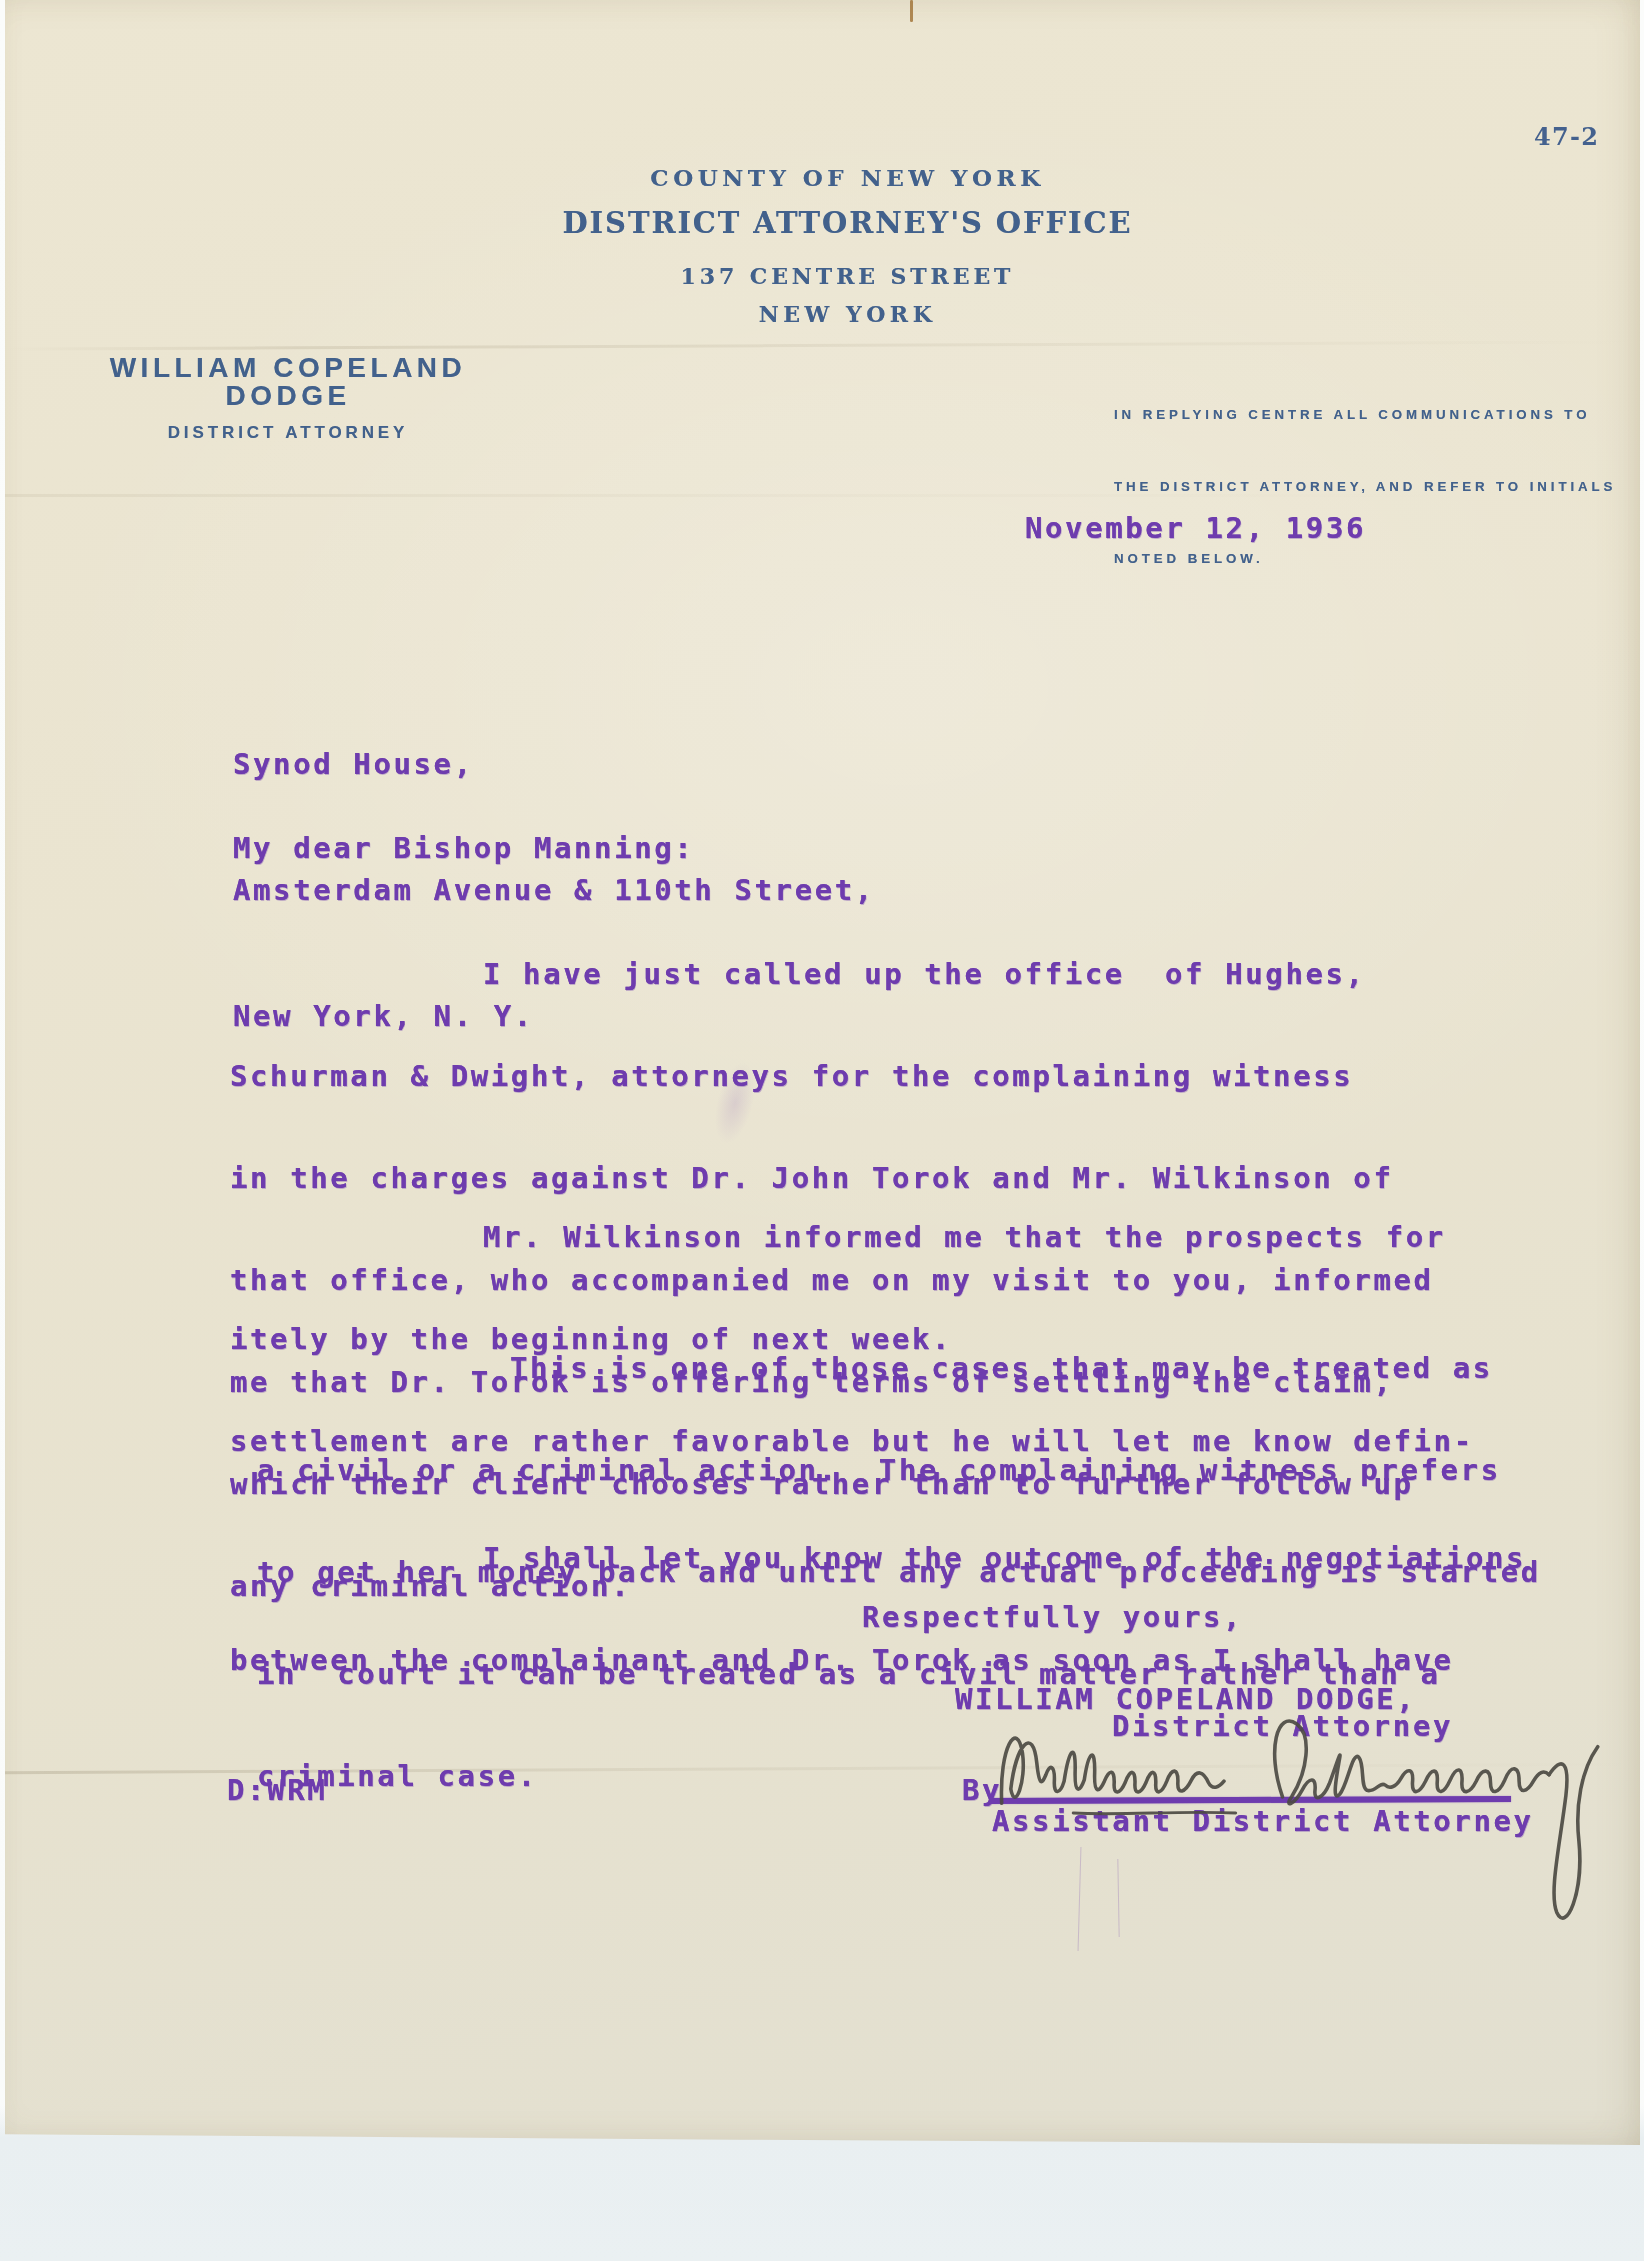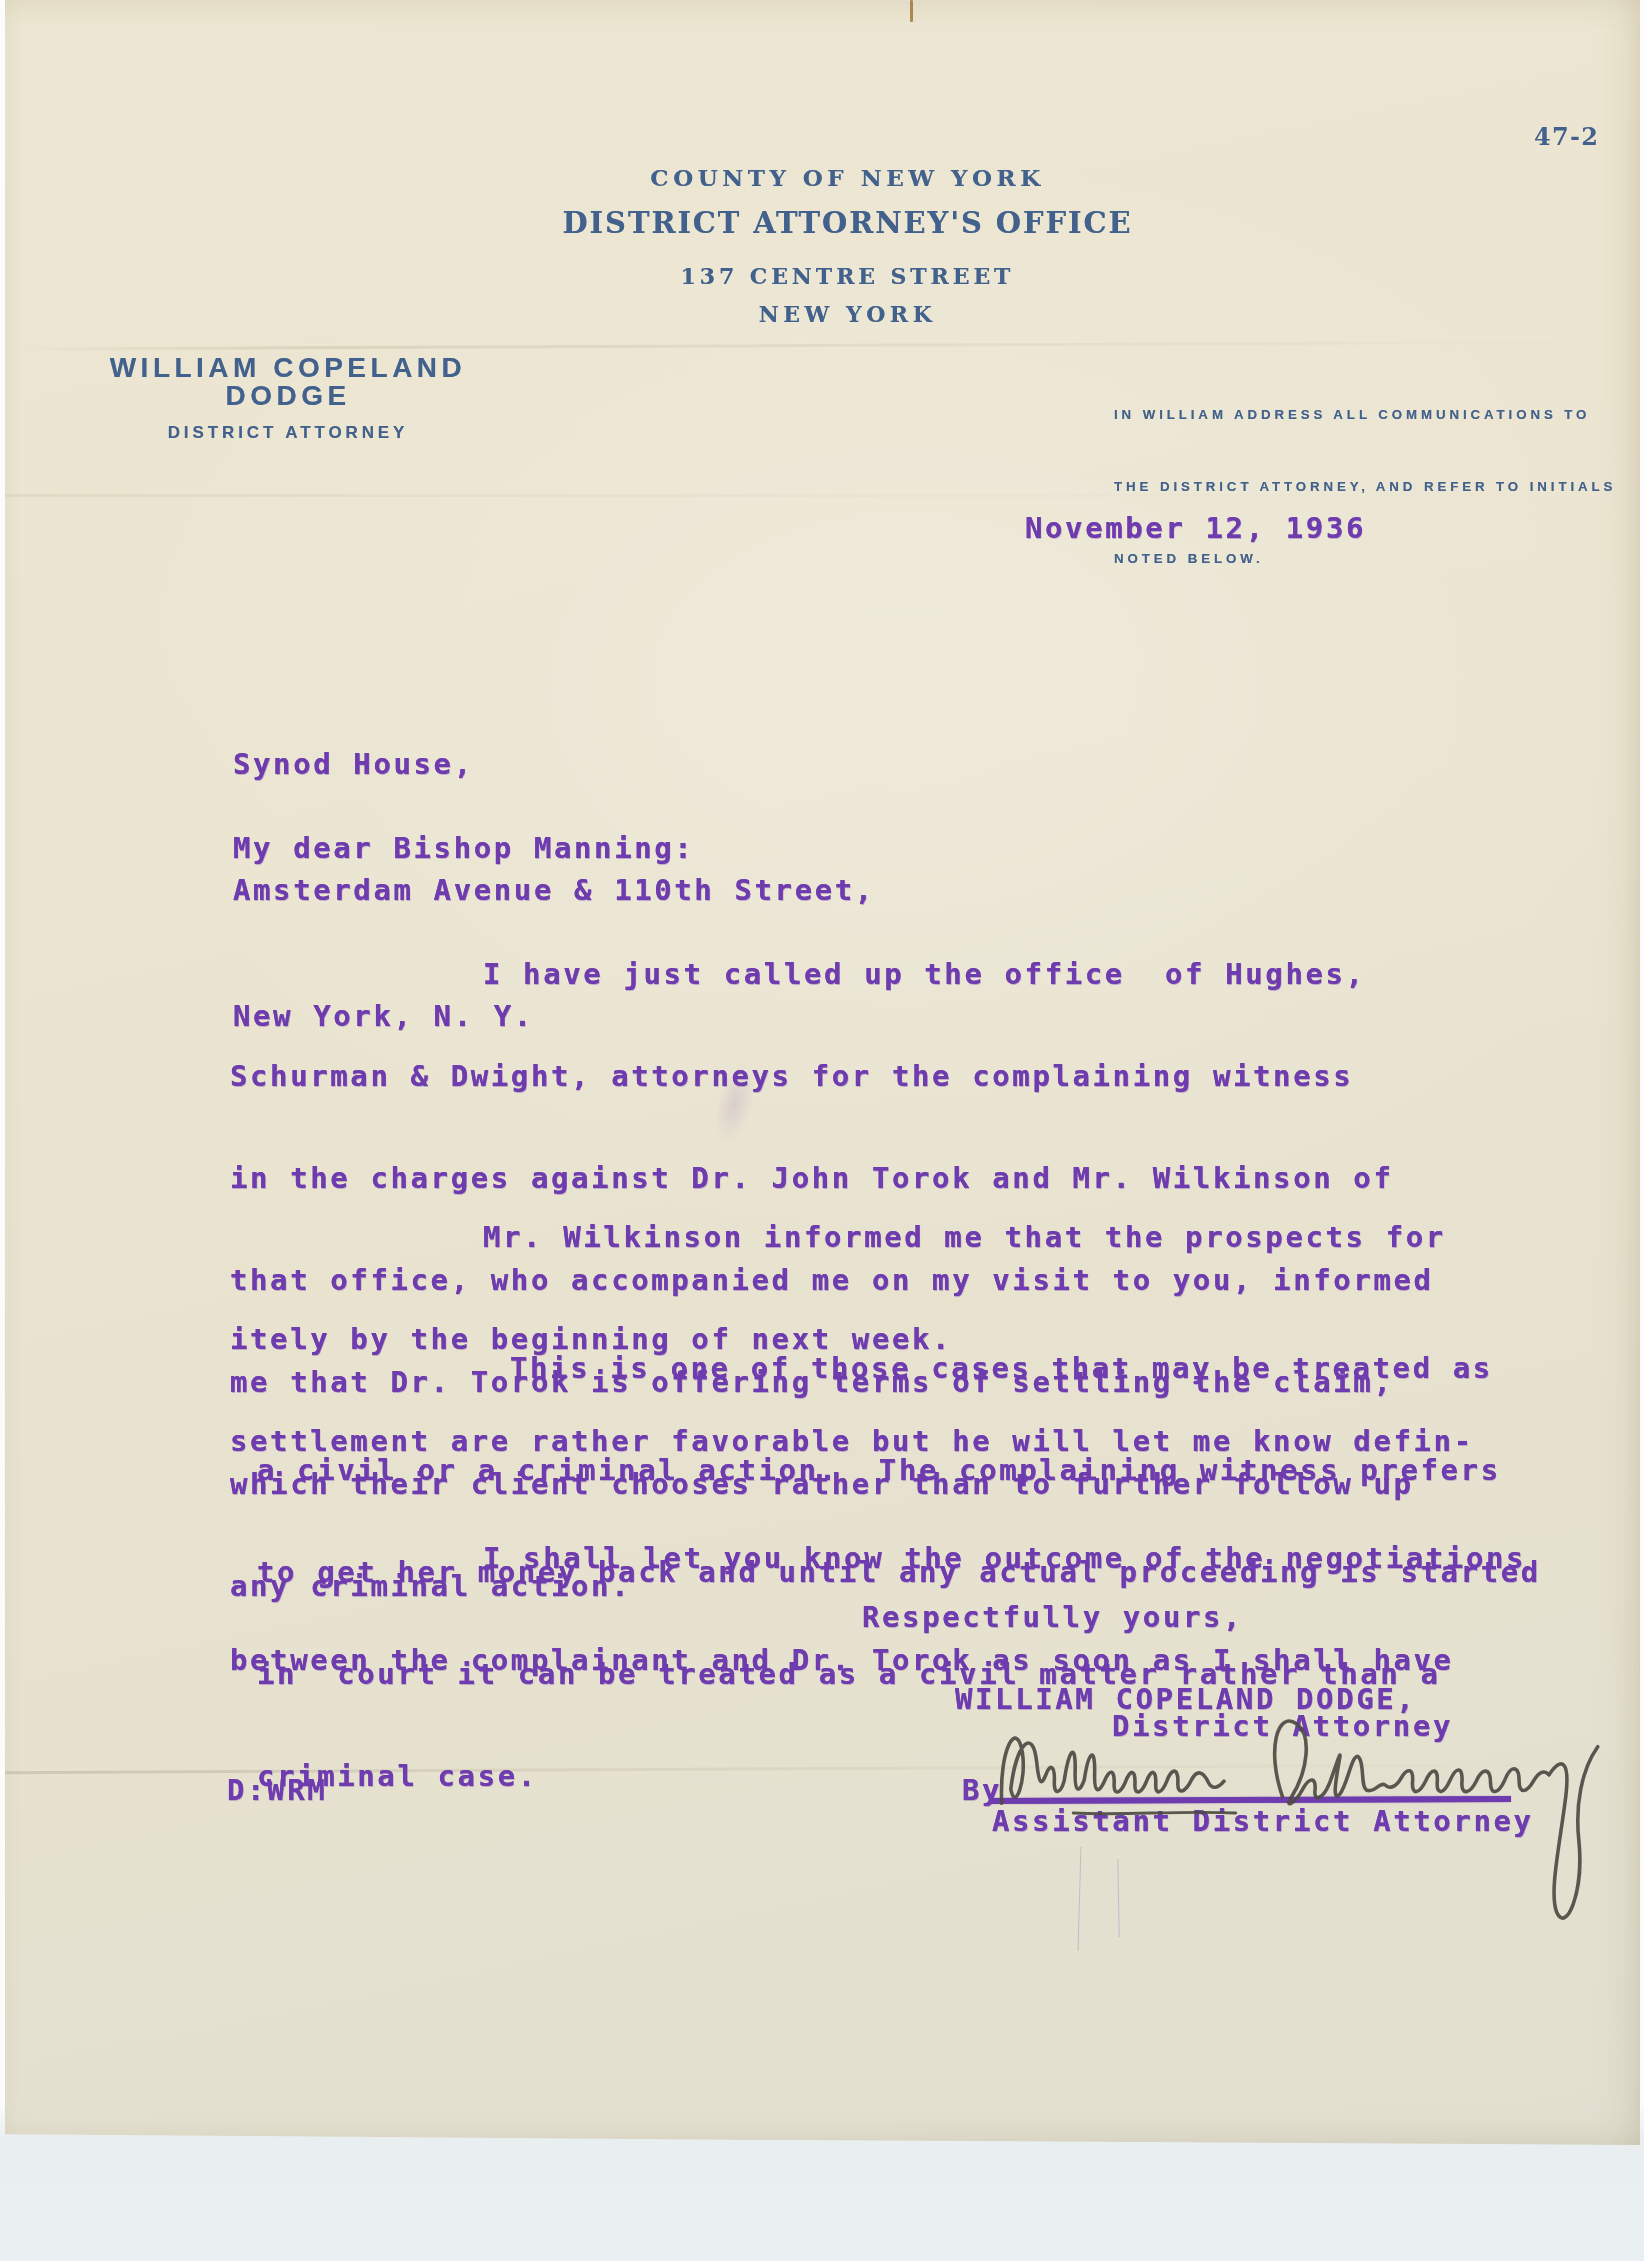--- a/index.html
+++ b/index.html
@@ -57,21 +57,21 @@
   <div class="lh-serif lh-office">DISTRICT ATTORNEY'S OFFICE</div>
   <div class="lh-serif lh-street">137 CENTRE STREET</div>
   <div class="lh-serif lh-city">NEW YORK</div>
 
   <div class="official">
     <div class="nm">WILLIAM COPELAND DODGE</div>
     <div class="tt">DISTRICT ATTORNEY</div>
   </div>
 
   <div class="replynote">
-    <div>IN WILLIAM ADDRESS ALL COMMUNICATIONS TO</div>
+    <div>IN REPLYING CENTRE ALL COMMUNICATIONS TO</div>
     <div>THE DISTRICT ATTORNEY, AND REFER TO INITIALS</div>
     <div>NOTED BELOW.</div>
   </div>
 
   <div class="crease crease1"></div>
   <div class="crease crease2"></div>
   <div class="crease crease3"></div>
   <div class="fleck"></div>
   <div class="smudge"></div>
   <div class="streak a"></div>

